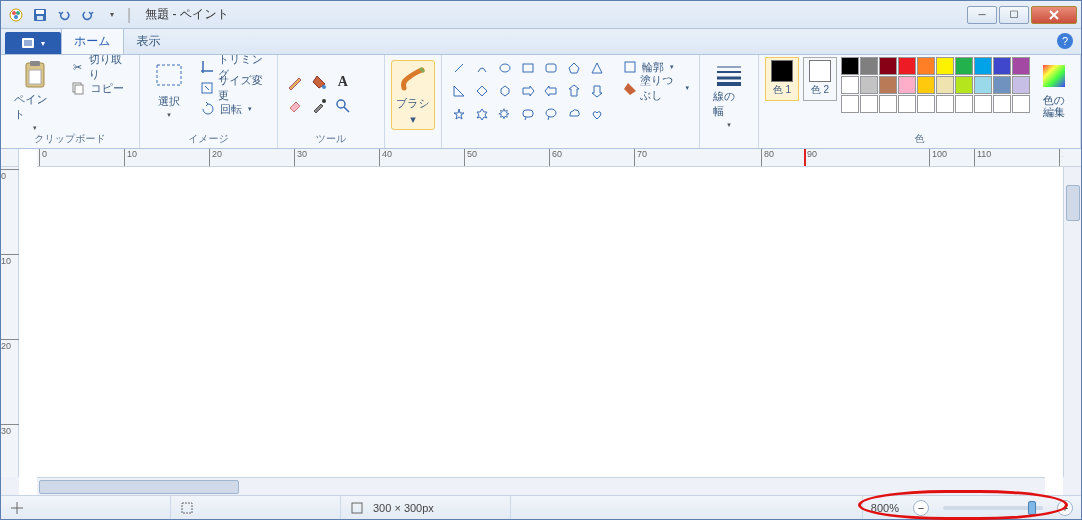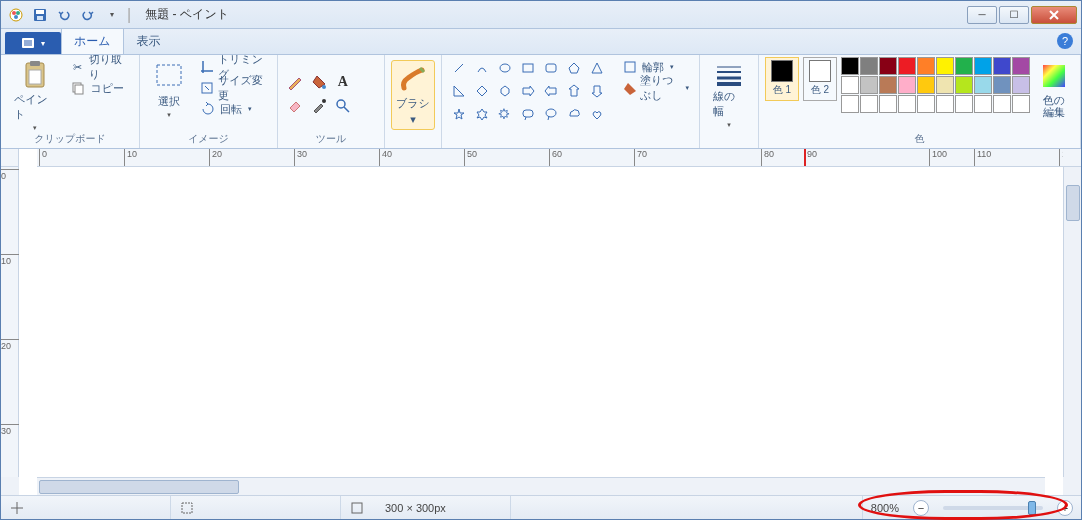--- a/index.html
+++ b/index.html
@@ -50,21 +50,21 @@
 .ruler-v { width:18px; background:#f1f5fa; border-right:1px solid #c8d4e4; position:relative;}
 .ruler-v .tick { position:absolute; left:0; font-size:9px; color:#666; border-top:1px solid #888; width:18px; padding-top:1px;}
 .canvas { flex:1; background:#fff; position:relative; overflow:hidden;}
 .red-mark { position:absolute; top:0; width:2px; height:18px; background:#d22;}
 .vscroll { width:18px; background:#eef2f8; border-left:1px solid #c8d4e4; position:relative;}
 .vscroll .thumb { position:absolute; top:18px; left:2px; width:14px; height:36px; background:#cfd9e8; border:1px solid #9fb4cf; border-radius:2px;}
 .hscroll { height:18px; background:#eef2f8; border-top:1px solid #c8d4e4; margin-left:18px; margin-right:18px; position:relative;}
 .hscroll .thumb { position:absolute; left:2px; top:2px; height:14px; width:200px; background:#cfd9e8; border:1px solid #9fb4cf; border-radius:2px;}
 
 .statusbar { height:24px; background:linear-gradient(#f1f5fa,#e4ebf4); border-top:1px solid #c8d4e4; display:flex; align-items:center; font-size:11px; color:#444;}
-.sb-cell { padding:0 10px; border-right:1px solid #cdd9e8; height:100%; display:flex; align-items:center; gap:22px;}
+.sb-cell { padding:0 10px; border-right:1px solid #cdd9e8; height:100%; display:flex; align-items:center; gap:10px;}
 .sb-cell.wide { flex:1;}
 .zoom { display:flex; align-items:center; gap:14px; padding:0 8px;}
 .zoom-btn { width:16px; height:16px; border:1px solid #9fb4cf; border-radius:50%; background:#fff; display:flex; align-items:center; justify-content:center; font-size:11px; color:#333;}
 .slider { width:100px; height:4px; background:#cfd9e8; position:relative; border-radius:2px;}
 .slider .knob { position:absolute; top:-5px; width:8px; height:14px; background:#7fb8e8; border:1px solid #4a80b0; border-radius:2px;}
 
 .annot { position:absolute; border:3px solid #e01010; border-radius:50%/60%; pointer-events:none;}
 
 svg { display:block; }
 </style>

